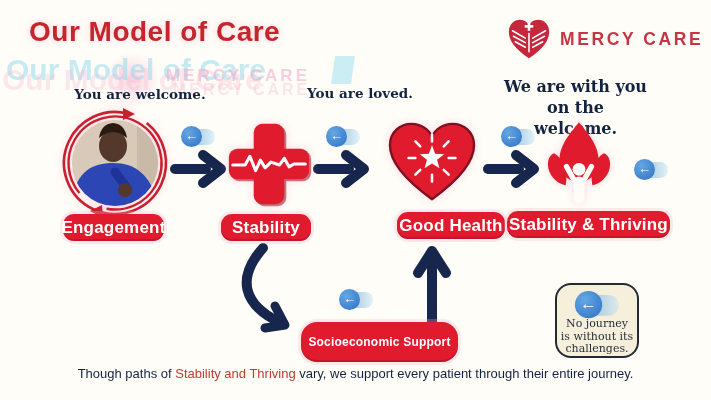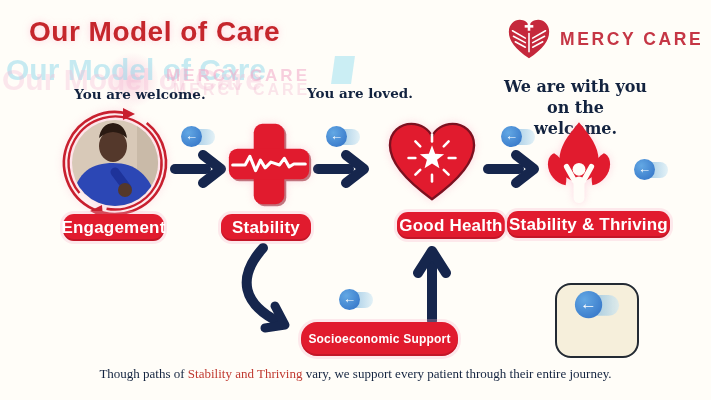--- a/index.html
+++ b/index.html
@@ -70,37 +70,37 @@
   .pill-label{
     height:27px; border-radius:11px; background:#e11b2e;
     display:flex; align-items:center; justify-content:center;
     color:#fff; font-weight:bold; font-size:17px; letter-spacing:.2px;
     box-shadow:0 0 0 3px rgba(249,178,202,.28), inset 0 -2px 0 rgba(140,15,30,.35);
   }
   .p0{left:63px; top:214px; width:101px;}
   .p1{left:221px; top:214px; width:90px;}
   .p2{left:377px; top:212px; width:108px;margin-left:20px;}
   .p3{left:507px; top:211px; width:163px;}
-  .p-support{left:301px; top:322px; width:157px; height:34px; font-size:12px; border-radius:16px;}
+  .p-support{left:301px; top:322px; width:157px; height:40px; font-size:12px; border-radius:16px;}
 
   
   .note{
     left:555px; top:283px; width:84px; height:75px; box-sizing:border-box;
     background:#f6efdb; border:2.5px solid #232a33; border-radius:16px;
     display:flex; flex-direction:column; align-items:center;
   }
   .note-text{
     margin-top:24px; font-family:"DejaVu Serif", serif; font-size:11px; line-height:1.14;
     color:#1f2c38; text-align:center; white-space:nowrap;
   }
 
   
   .caption{
     left:0; top:366px; width:711px; text-align:center;
-    font-family:Liberation Serif, serif; font-size:13px; color:#13233f;
+    font-family:Liberation Sans, sans-serif; font-size:13px; color:#13233f;
   }
   .caption .hl{color:#c03a31;}
 </style>
 </head>
 <body>
 
 <div id="canvas">
 
   <div class="abs ghost-blob"></div>
   <div class="abs ghost ghost-title-cyan">Our Model of Care</div>
@@ -226,17 +226,22 @@
   <div class="abs pill-label p1">Stability</div>
   <div class="abs pill-label p2">Good Health</div>
   <div class="abs pill-label p3">Stability &amp; Thriving</div>
   <div class="abs pill-label p-support">Socioeconomic Support</div>
 
   <div class="abs note">
     <div class="back-icon back-lg">
       <span class="pill"></span>
       <span class="circ">←</span>
     </div>
+    <div class="note-text">
+      <div>No journey</div>
+      <div>is without its</div>
+      <div>challenges.</div>
+    </div>
   </div>
 
   <div class="abs caption"><span>Though paths of </span><span class="hl">Stability and Thriving</span><span> vary, we support every patient through their entire journey.</span></div>
 
 </div>
 
 </body></html>

